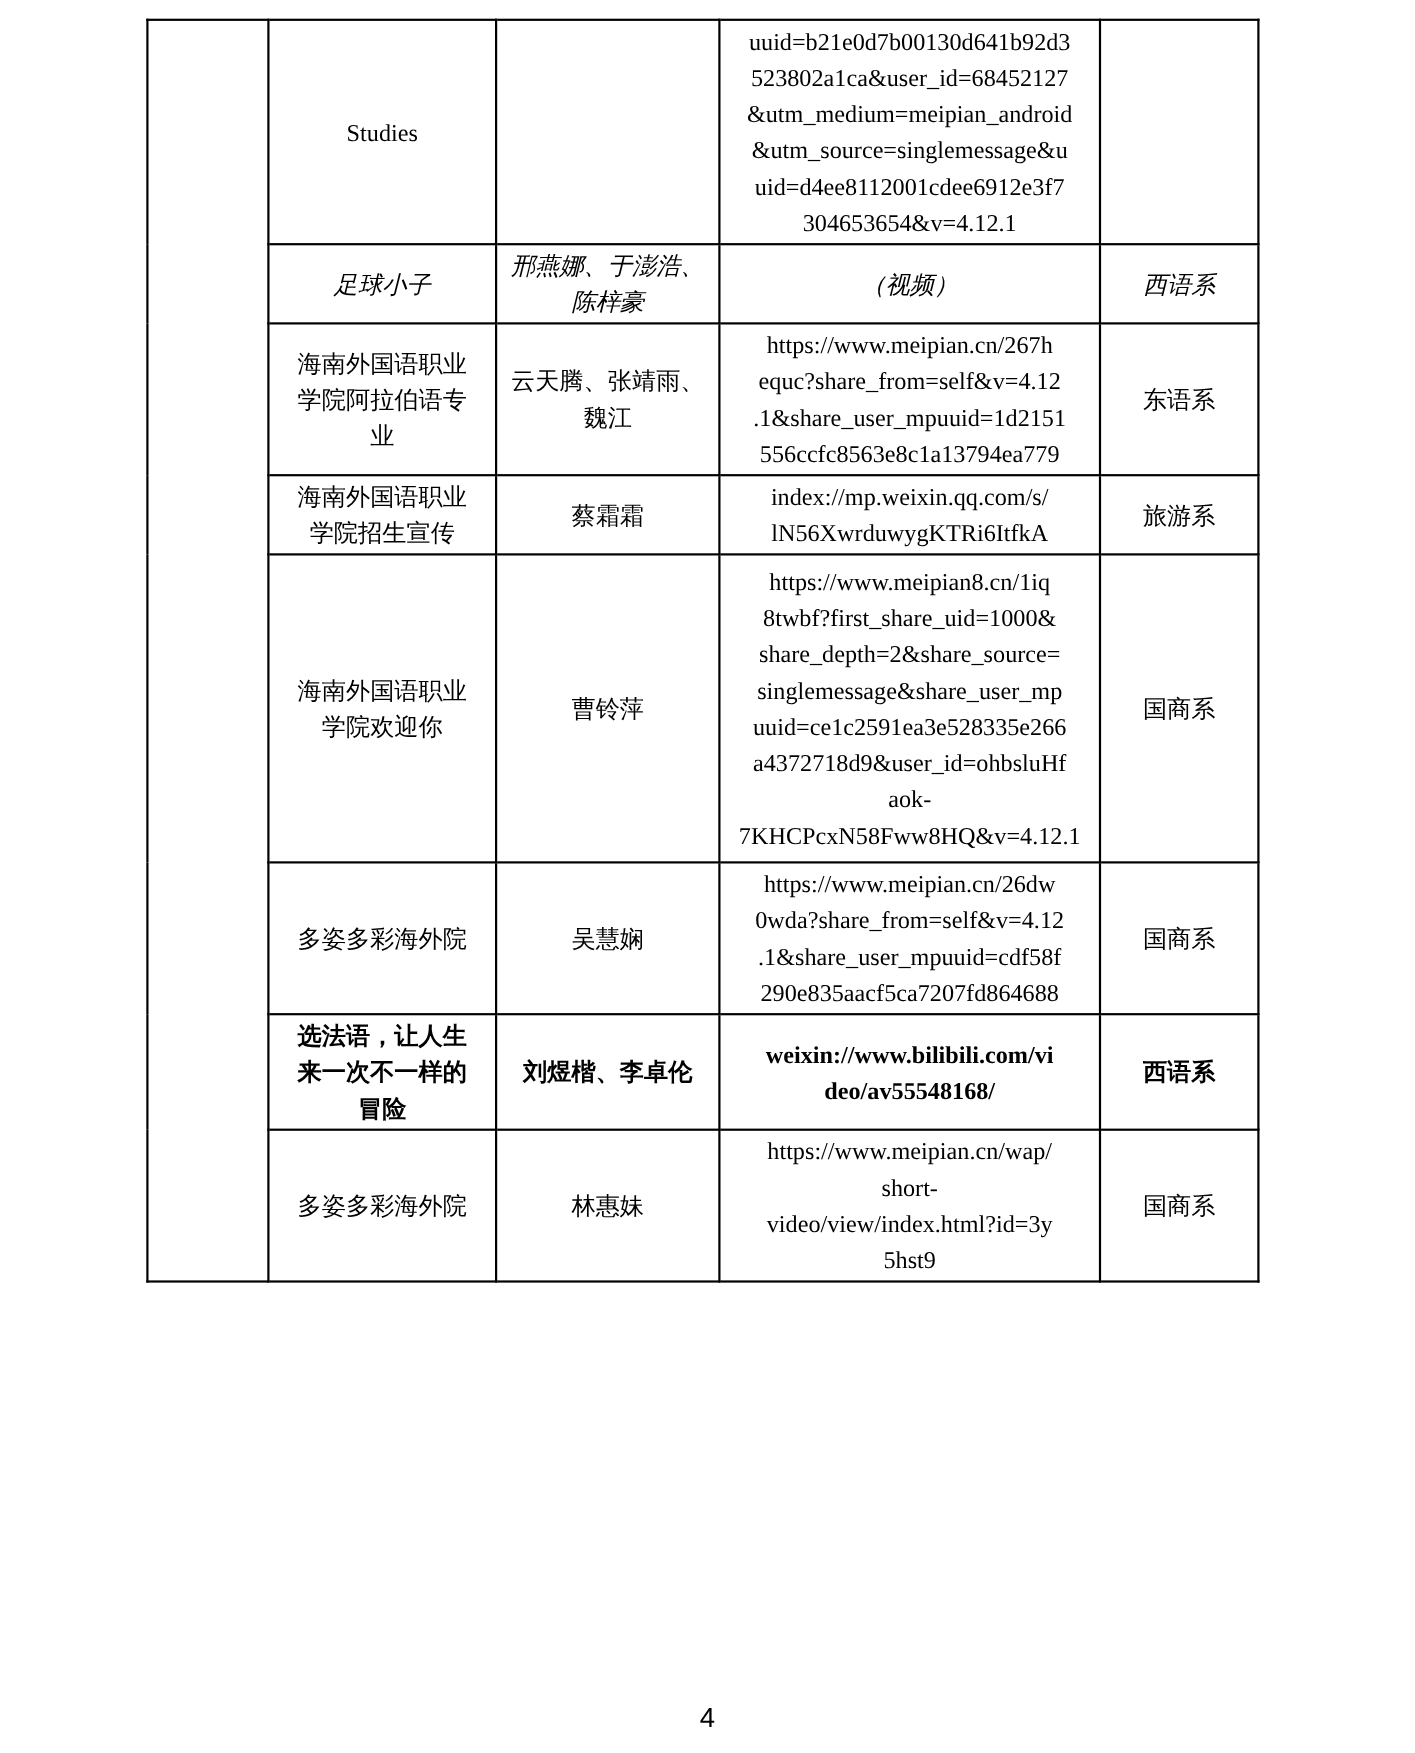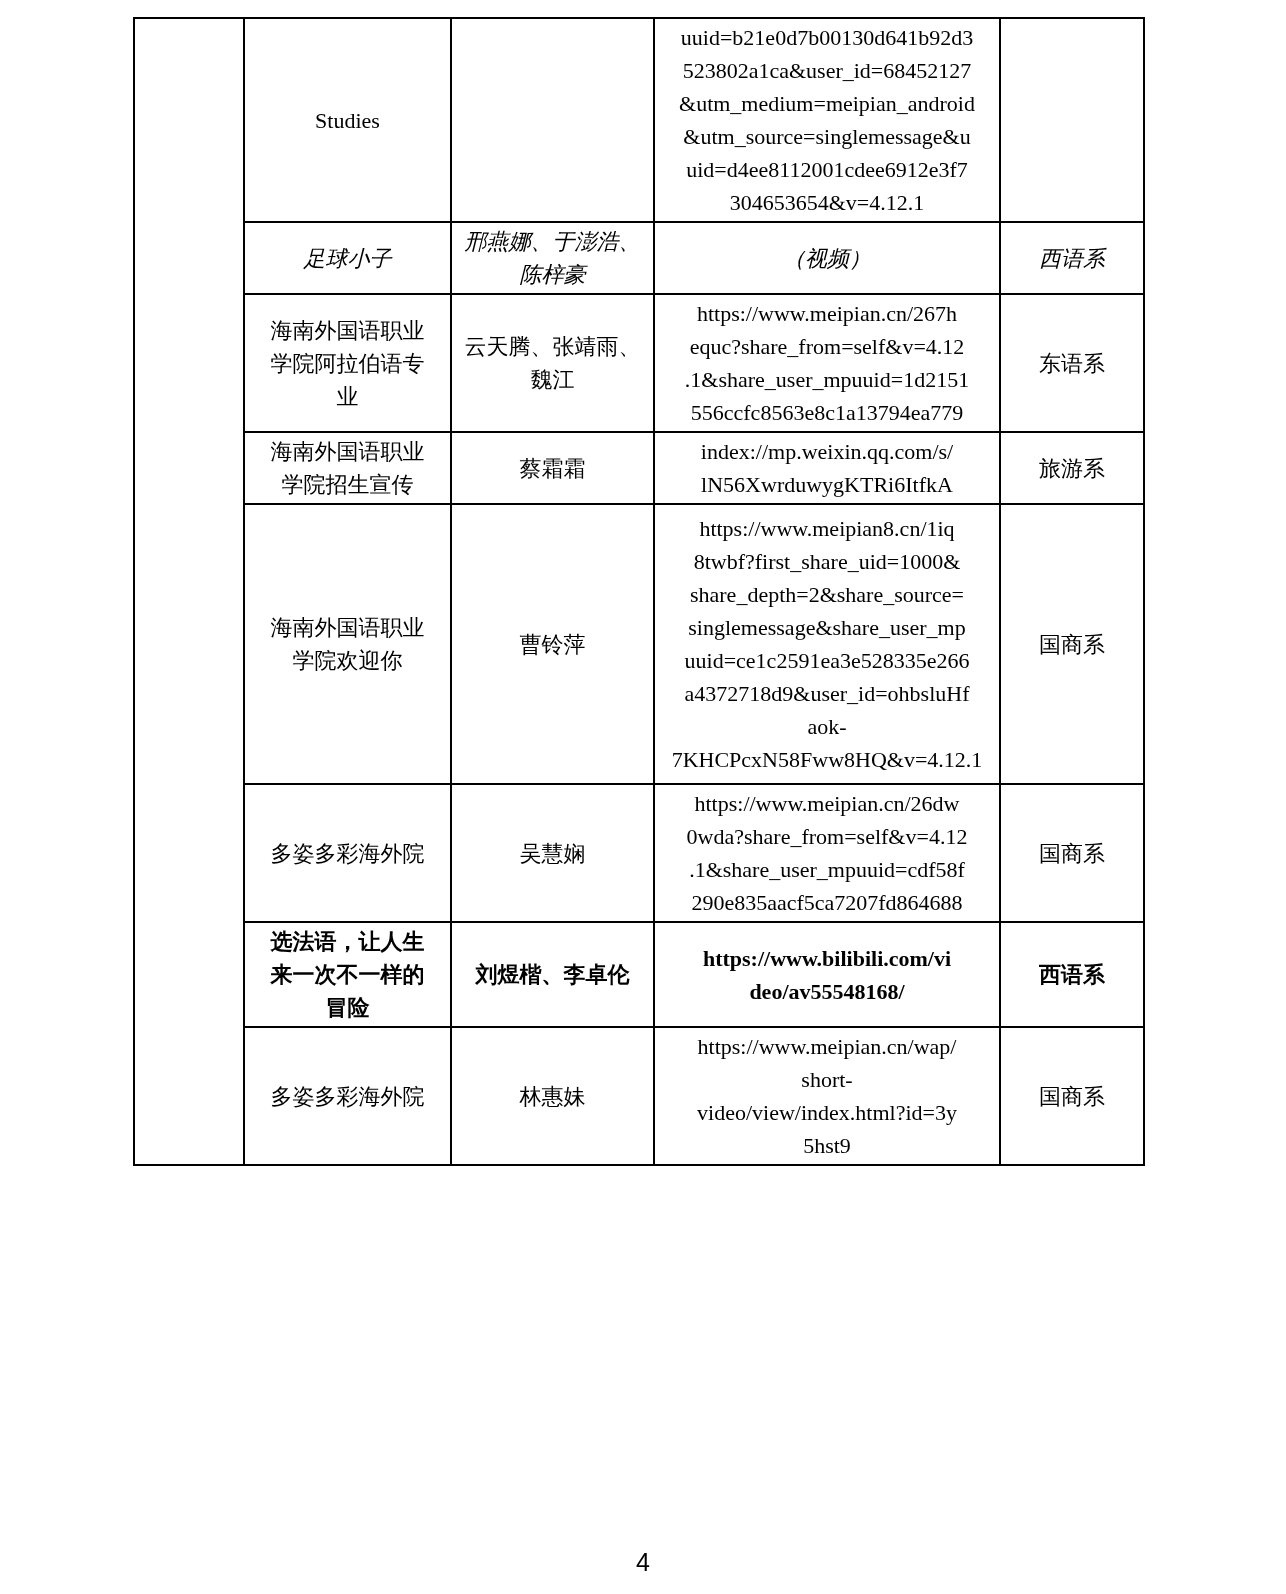--- a/index.html
+++ b/index.html
@@ -138,21 +138,21 @@
 0wda?share_from=self&amp;v=4.12
 .1&amp;share_user_mpuuid=cdf58f
 290e835aacf5ca7207fd864688</td>
         <td>国商系</td>
       </tr>
       <tr class="rh7">
         <td>选法语，让人生
 来一次不一样的
 冒险</td>
         <td>刘煜楷、李卓伦</td>
-        <td class="cell-mono">https://www.bilibili.com/vi
+        <td class="cell-mono">weixin://www.bilibili.com/vi
 deo/av55548168/</td>
         <td>西语系</td>
       </tr>
       <tr class="rh8">
         <td>多姿多彩海外院</td>
         <td>林惠妹</td>
         <td class="cell-mono">https://www.meipian.cn/wap/
 short-
 video/view/index.html?id=3y
 5hst9</td>

